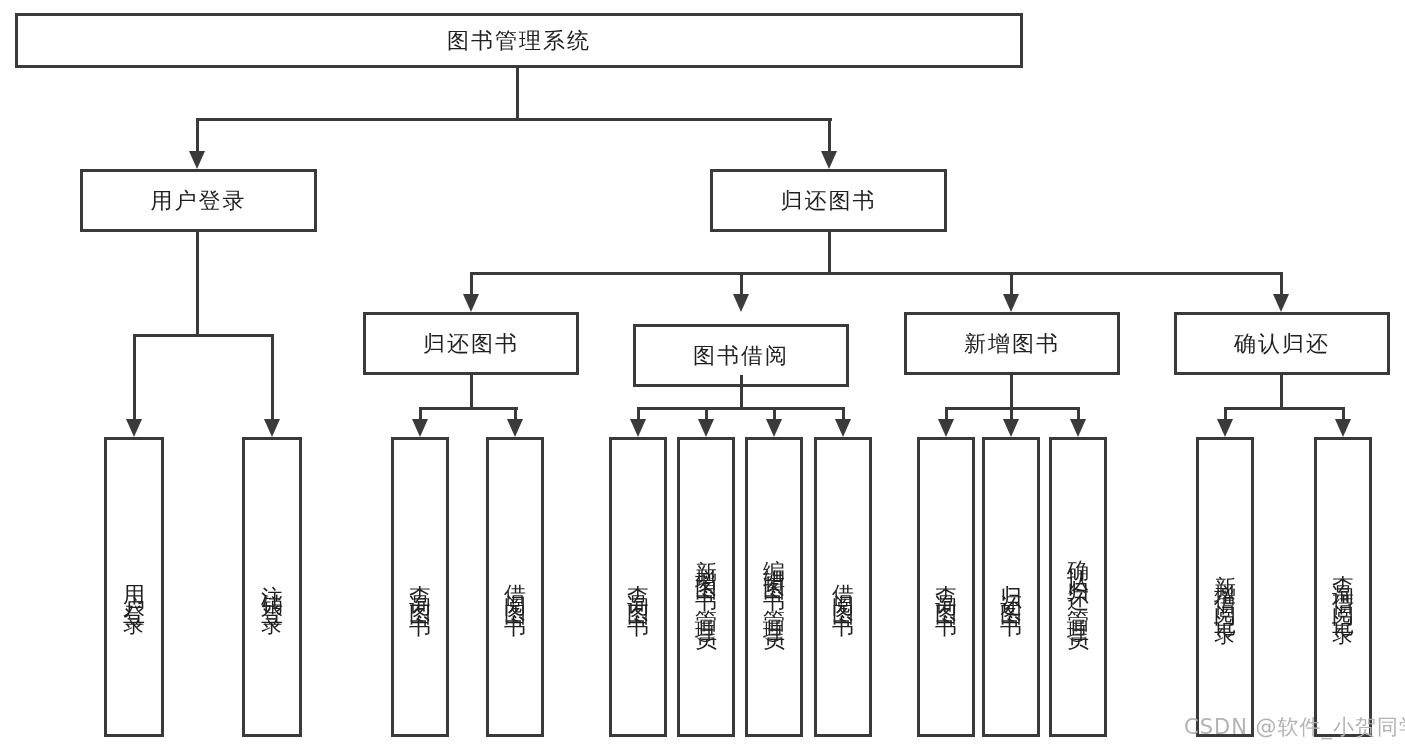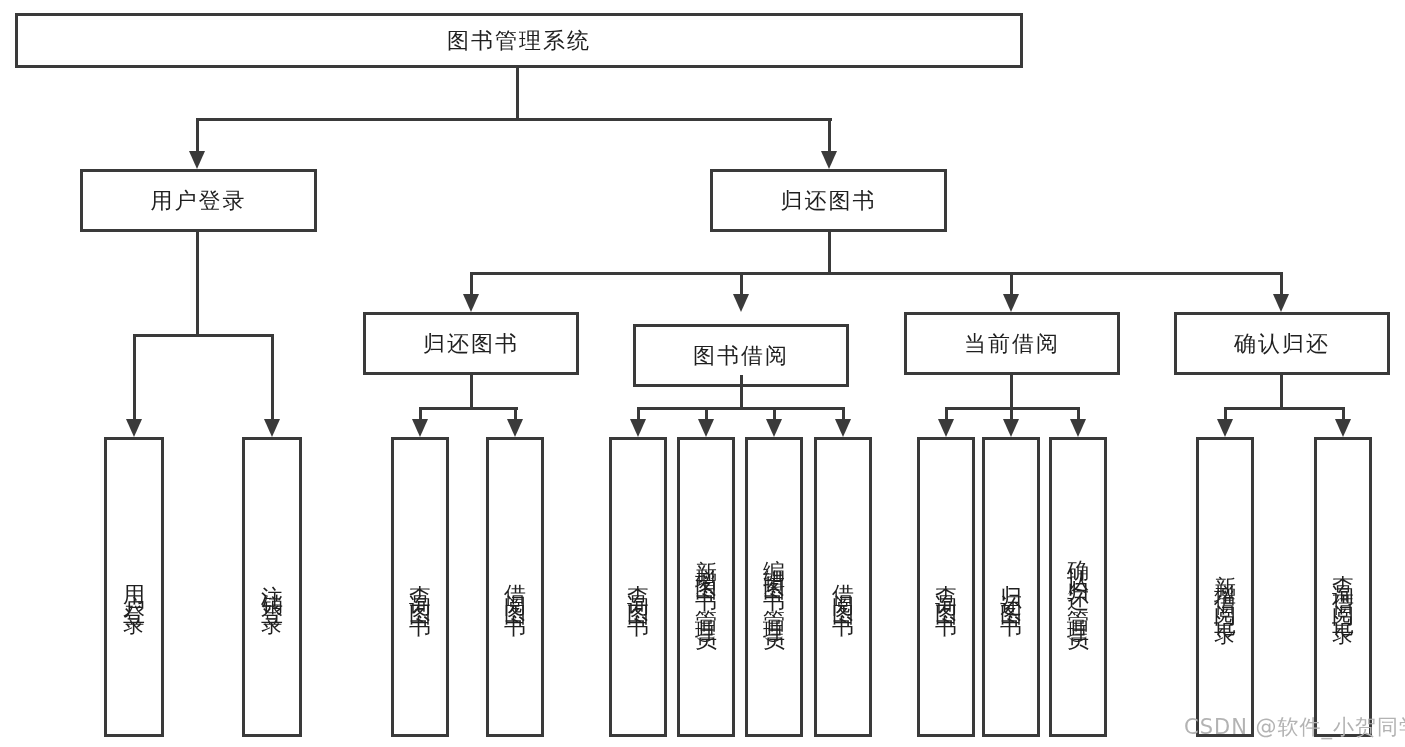--- a/index.html
+++ b/index.html
@@ -58,21 +58,21 @@
   <div class="ar" style="left:463px;top:294px"></div>
   <div class="vl" style="left:740px;top:272px;height:24px"></div>
   <div class="ar" style="left:733px;top:294px"></div>
   <div class="vl" style="left:1010px;top:272px;height:24px"></div>
   <div class="ar" style="left:1003px;top:294px"></div>
   <div class="vl" style="left:1280px;top:272px;height:24px"></div>
   <div class="ar" style="left:1273px;top:294px"></div>
 
   <div class="box" style="left:363px;top:312px;width:216px;height:63px">归还图书</div>
   <div class="box" style="left:633px;top:324px;width:216px;height:63px">图书借阅</div>
-  <div class="box" style="left:904px;top:312px;width:216px;height:63px">当前借阅</div>
+  <div class="box" style="left:904px;top:312px;width:216px;height:63px">新增图书</div>
   <div class="box" style="left:1174px;top:312px;width:216px;height:63px">确认归还</div>
 
   <div class="vl" style="left:470px;top:375px;height:34px"></div>
   <div class="vl" style="left:740px;top:375px;height:34px"></div>
   <div class="vl" style="left:1010px;top:375px;height:34px"></div>
   <div class="vl" style="left:1280px;top:375px;height:34px"></div>
 
   <div class="hl" style="left:419px;top:407px;width:99px"></div>
   <div class="hl" style="left:637px;top:407px;width:208px"></div>
   <div class="hl" style="left:945px;top:407px;width:135px"></div>

